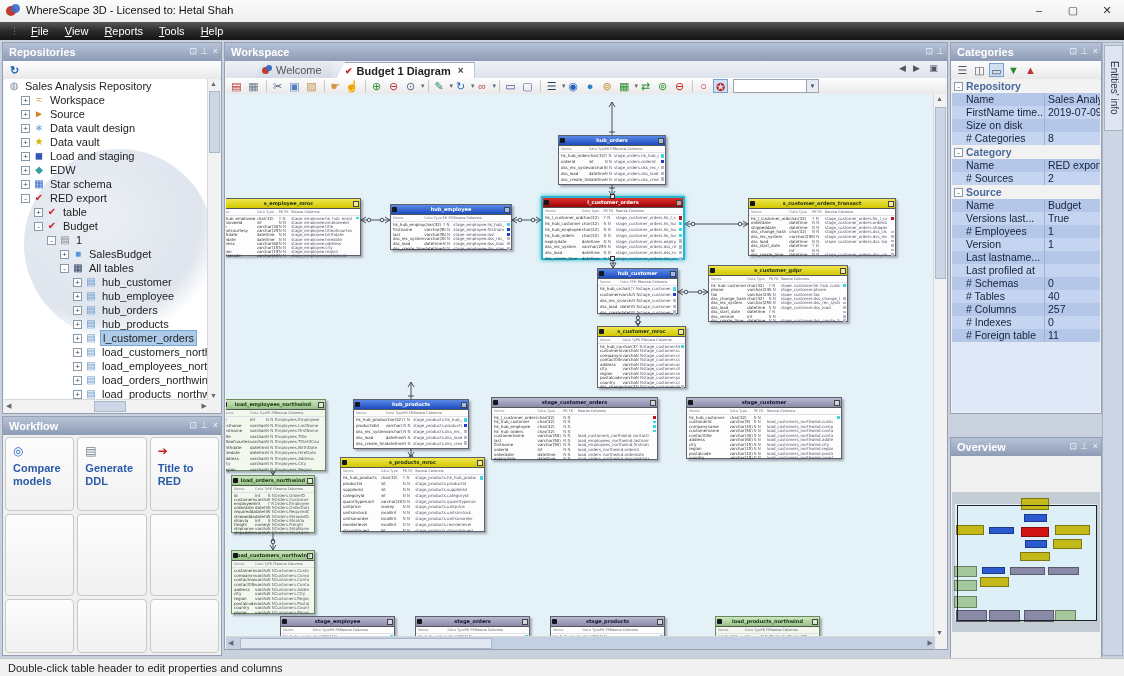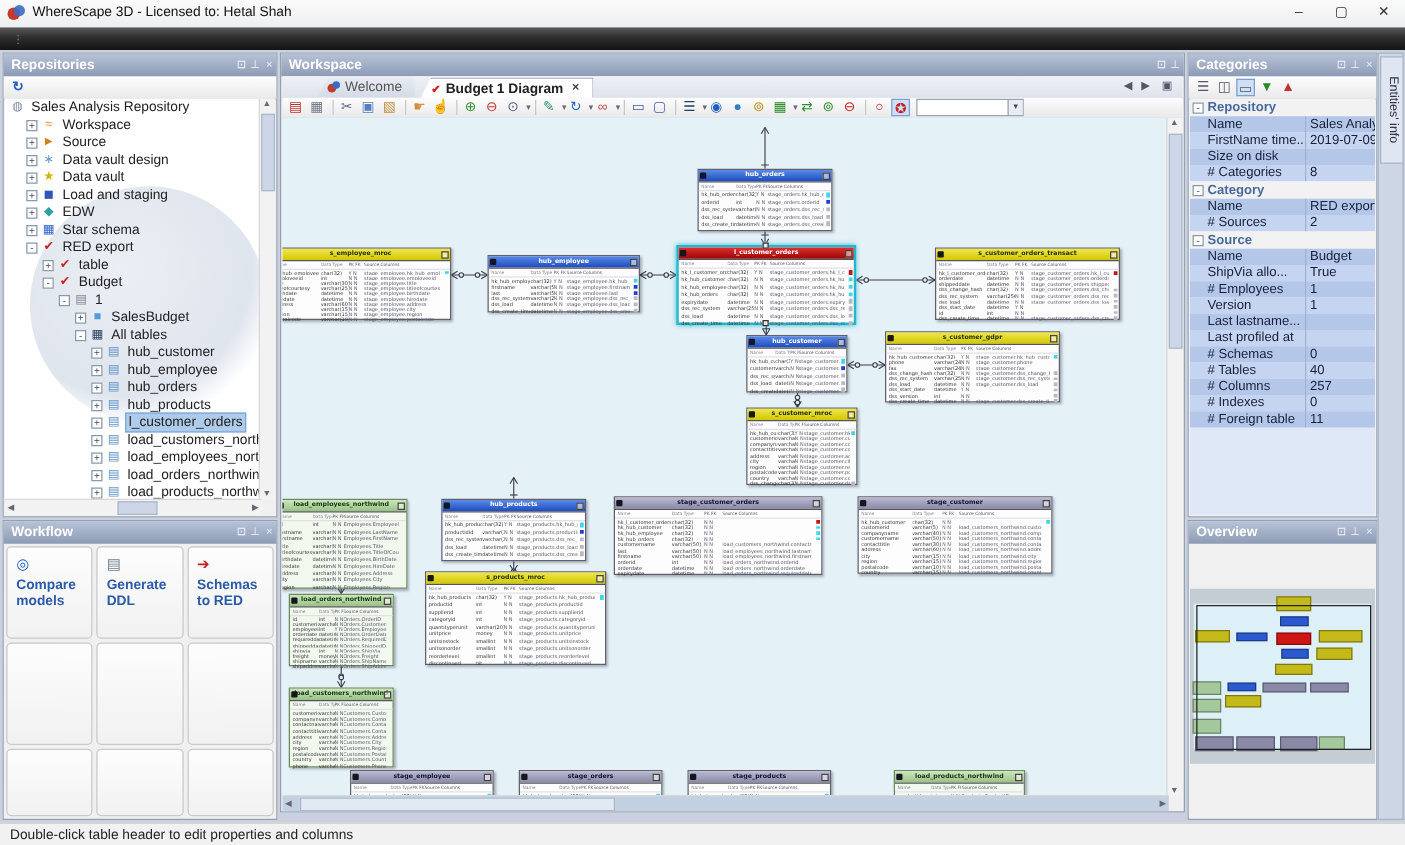--- a/index.html
+++ b/index.html
@@ -118,20 +118,21 @@
       <span class="c2"></span>
     </span>
   <span id="title-text" class="abs">WhereScape 3D - Licensed to: Hetal Shah</span>
   <span class="winbtn abs" style="right:68px;">–</span>
   <span class="winbtn abs" style="right:34px;">▢</span>
   <span class="winbtn abs" style="right:0;">✕</span>
 </div>
 
 <div id="menubar" class="abs">
   <span class="grip">⋮</span>
+  <span id="menu-items"><span class="menu-item"><u>F</u>ile</span><span class="menu-item"><u>V</u>iew</span><span class="menu-item"><u>R</u>eports</span><span class="menu-item"><u>T</u>ools</span><span class="menu-item"><u>H</u>elp</span></span>
 </div>
 
 <div class="panel abs" style="left:2px;top:42px;width:220px;height:372px;">
   <div class="phead">
     <span>Repositories</span>
     <span class="wic" style="right:24px;">⊡</span>
     <span class="wic" style="right:13px;">⊥</span>
     <span class="wic" style="right:3px;">×</span>
   </div>
   <div class="ptool">
@@ -277,21 +278,21 @@
       <div class="wf-card">
         <span class="wic2" style="color: rgb(32, 96, 192);">◎</span>
         <div class="wlbl">Compare models</div>
       </div>
       <div class="wf-card">
         <span class="wic2" style="color: rgb(112, 128, 144);">▤</span>
         <div class="wlbl">Generate DDL</div>
       </div>
       <div class="wf-card">
         <span class="wic2" style="color: rgb(192, 32, 32);">➔</span>
-        <div class="wlbl">Schemas to RED</div>
+        <div class="wlbl">Title to RED</div>
       </div>
       <div class="wf-card"></div>
       <div class="wf-card"></div>
       <div class="wf-card"></div>
       <div class="wf-card"></div>
       <div class="wf-card"></div>
       <div class="wf-card"></div>
     </div>
 </div>
 
@@ -1506,21 +1507,21 @@
       </div>
       <div class="psec">
         <span class="exp">-</span>
         <span>Source</span>
       </div>
       <div class="prow z0">
         <span class="pl">Name</span>
         <span class="pv">Budget</span>
       </div>
       <div class="prow z1">
-        <span class="pl">ShipVia allo...</span>
+        <span class="pl">Versions last...</span>
         <span class="pv">True</span>
       </div>
       <div class="prow z0">
         <span class="pl"># Employees</span>
         <span class="pv">1</span>
       </div>
       <div class="prow z1">
         <span class="pl">Version</span>
         <span class="pv">1</span>
       </div>
@@ -1548,21 +1549,21 @@
         <span class="pl"># Indexes</span>
         <span class="pv">0</span>
       </div>
       <div class="prow z0">
         <span class="pl"># Foreign table</span>
         <span class="pv">11</span>
       </div>
     </div>
 </div>
 
-<div class="panel abs" style="left:950px;top:416px;width:152px;height:240px;">
+<div class="panel abs" style="left:950px;top:437px;width:152px;height:240px;">
   <div class="phead">
     <span>Overview</span>
     <span class="wic" style="right:24px;">⊡</span>
     <span class="wic" style="right:13px;">⊥</span>
     <span class="wic" style="right:3px;">×</span>
   </div>
   <div id="minimap">
     <div id="mm-extent"></div>
     <div id="mm-boxes">
         <div class="mmbox" style="left: 69px; top: 6px; width: 28px; height: 12px; background: rgb(195, 185, 24); border: 1px solid rgba(0, 0, 0, 0.35);"></div>

